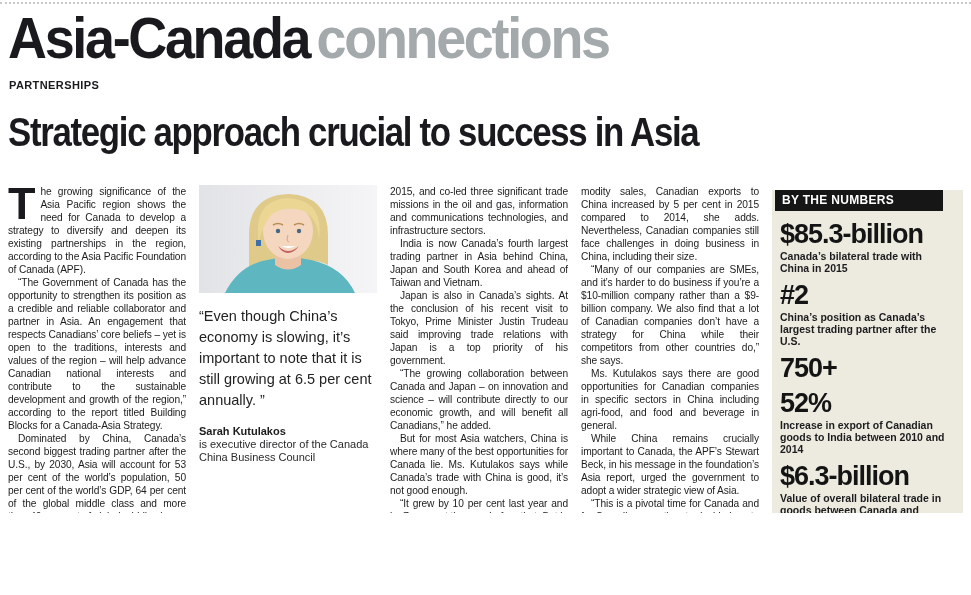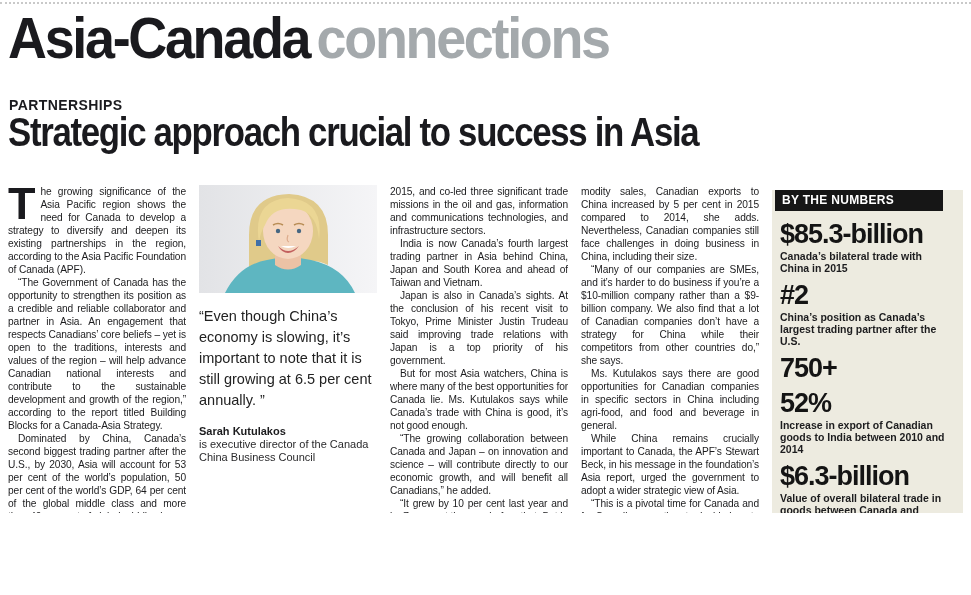--- a/index.html
+++ b/index.html
@@ -8,21 +8,21 @@
   .page { position:relative; width:971px; height:513px; overflow:hidden; background:#fff;padding-left:44px; }
 
   .top-rule { position:absolute; top:2px; left:0; width:971px; border-top:2px dotted #c9c9c9; }
 
   .masthead { position:absolute; left:8px; top:2px; white-space:nowrap;
     font-size:58px; font-weight:bold; letter-spacing:-2.5px;
     transform:scaleX(0.93); transform-origin:left top; line-height:72px; }
   .masthead .black { color:#1a1a1e; }
   .masthead .gray  { color:#a4a9ac; margin-left:8px; }
 
-  .kicker { position:absolute; left:9px; top:97px; font-size:14px; font-weight:bold;
+  .kicker { position:absolute; left:9px; top:79px; font-size:11px; font-weight:bold;
     letter-spacing:0.4px; color:#1a1a1e; }
 
   .headline { position:absolute; left:8px; top:106px; white-space:nowrap;
     font-size:40px; font-weight:bold; letter-spacing:-1.5px; color:#1a1a1e;
     transform:scaleX(0.87); transform-origin:left top; line-height:52px; }
 
   .body-row { position:absolute; left:8px; top:185px; width:955px; height:410px;
     display:flex; justify-content:space-between; }
 
   .col { width:178px; height:410px; overflow:hidden; }
@@ -99,22 +99,22 @@
       </svg>
       <div class="pull-quote">“Even though China’s economy is slowing, it’s important to note that it is still growing at 6.5 per cent annually. ”</div>
       <div class="attr-name">Sarah Kutulakos</div>
       <div class="attr-role">is executive director of the Canada China Business Council</div>
     </div>
 
     <div class="col">
       <p>2015, and co-led three significant trade missions in the oil and gas, information and communications technologies, and infrastructure sectors.</p>
       <p class="indent">India is now Canada’s fourth largest trading partner in Asia behind China, Japan and South Korea and ahead of Taiwan and Vietnam.</p>
       <p class="indent">Japan is also in Canada’s sights. At the conclusion of his recent visit to Tokyo, Prime Minister Justin Trudeau said improving trade relations with Japan is a top priority of his government.</p>
+      <p class="indent">“The growing collaboration between Canada and Japan – on innovation and science – will contribute directly to our economic growth, and will benefit all Canadians,” he added.</p>
       <p class="indent">But for most Asia watchers, China is where many of the best opportunities for Canada lie. Ms. Kutulakos says while Canada’s trade with China is good, it’s not good enough.</p>
-      <p class="indent">“The growing collaboration between Canada and Japan – on innovation and science – will contribute directly to our economic growth, and will benefit all Canadians,” he added.</p>
       <p class="indent">“It grew by 10 per cent last year and by 7 per cent the year before that. But in general, we tend to be falling behind some of our competitor countries and we could be doing more,” she adds.</p>
       <p class="indent">While Canadian companies need to be aggressive and driving their own business in China, the bilateral government relationship also has a very</p>
     </div>
 
     <div class="col">
       <p>modity sales, Canadian exports to China increased by 5 per cent in 2015 compared to 2014, she adds. Nevertheless, Canadian companies still face challenges in doing business in China, including their size.</p>
       <p class="indent">“Many of our companies are SMEs, and it’s harder to do business if you’re a $10-million company rather than a $9-billion company. We also find that a lot of Canadian companies don’t have a strategy for China while their competitors from other countries do,” she says.</p>
       <p class="indent">Ms. Kutulakos says there are good opportunities for Canadian companies in specific sectors in China including agri-food, and food and beverage in general.</p>
       <p class="indent">While China remains crucially important to Canada, the APF’s Stewart Beck, in his message in the foundation’s Asia report, urged the government to adopt a wider strategic view of Asia.</p>
       <p class="indent">“This is a pivotal time for Canada and for Canadians – a time to decide how to navigate through the ebb and flow of Asia’s rise. A concerted and strategic approach to Asia is necessary to ensure appropriate engagement over the long term,” he wrote.</p>

